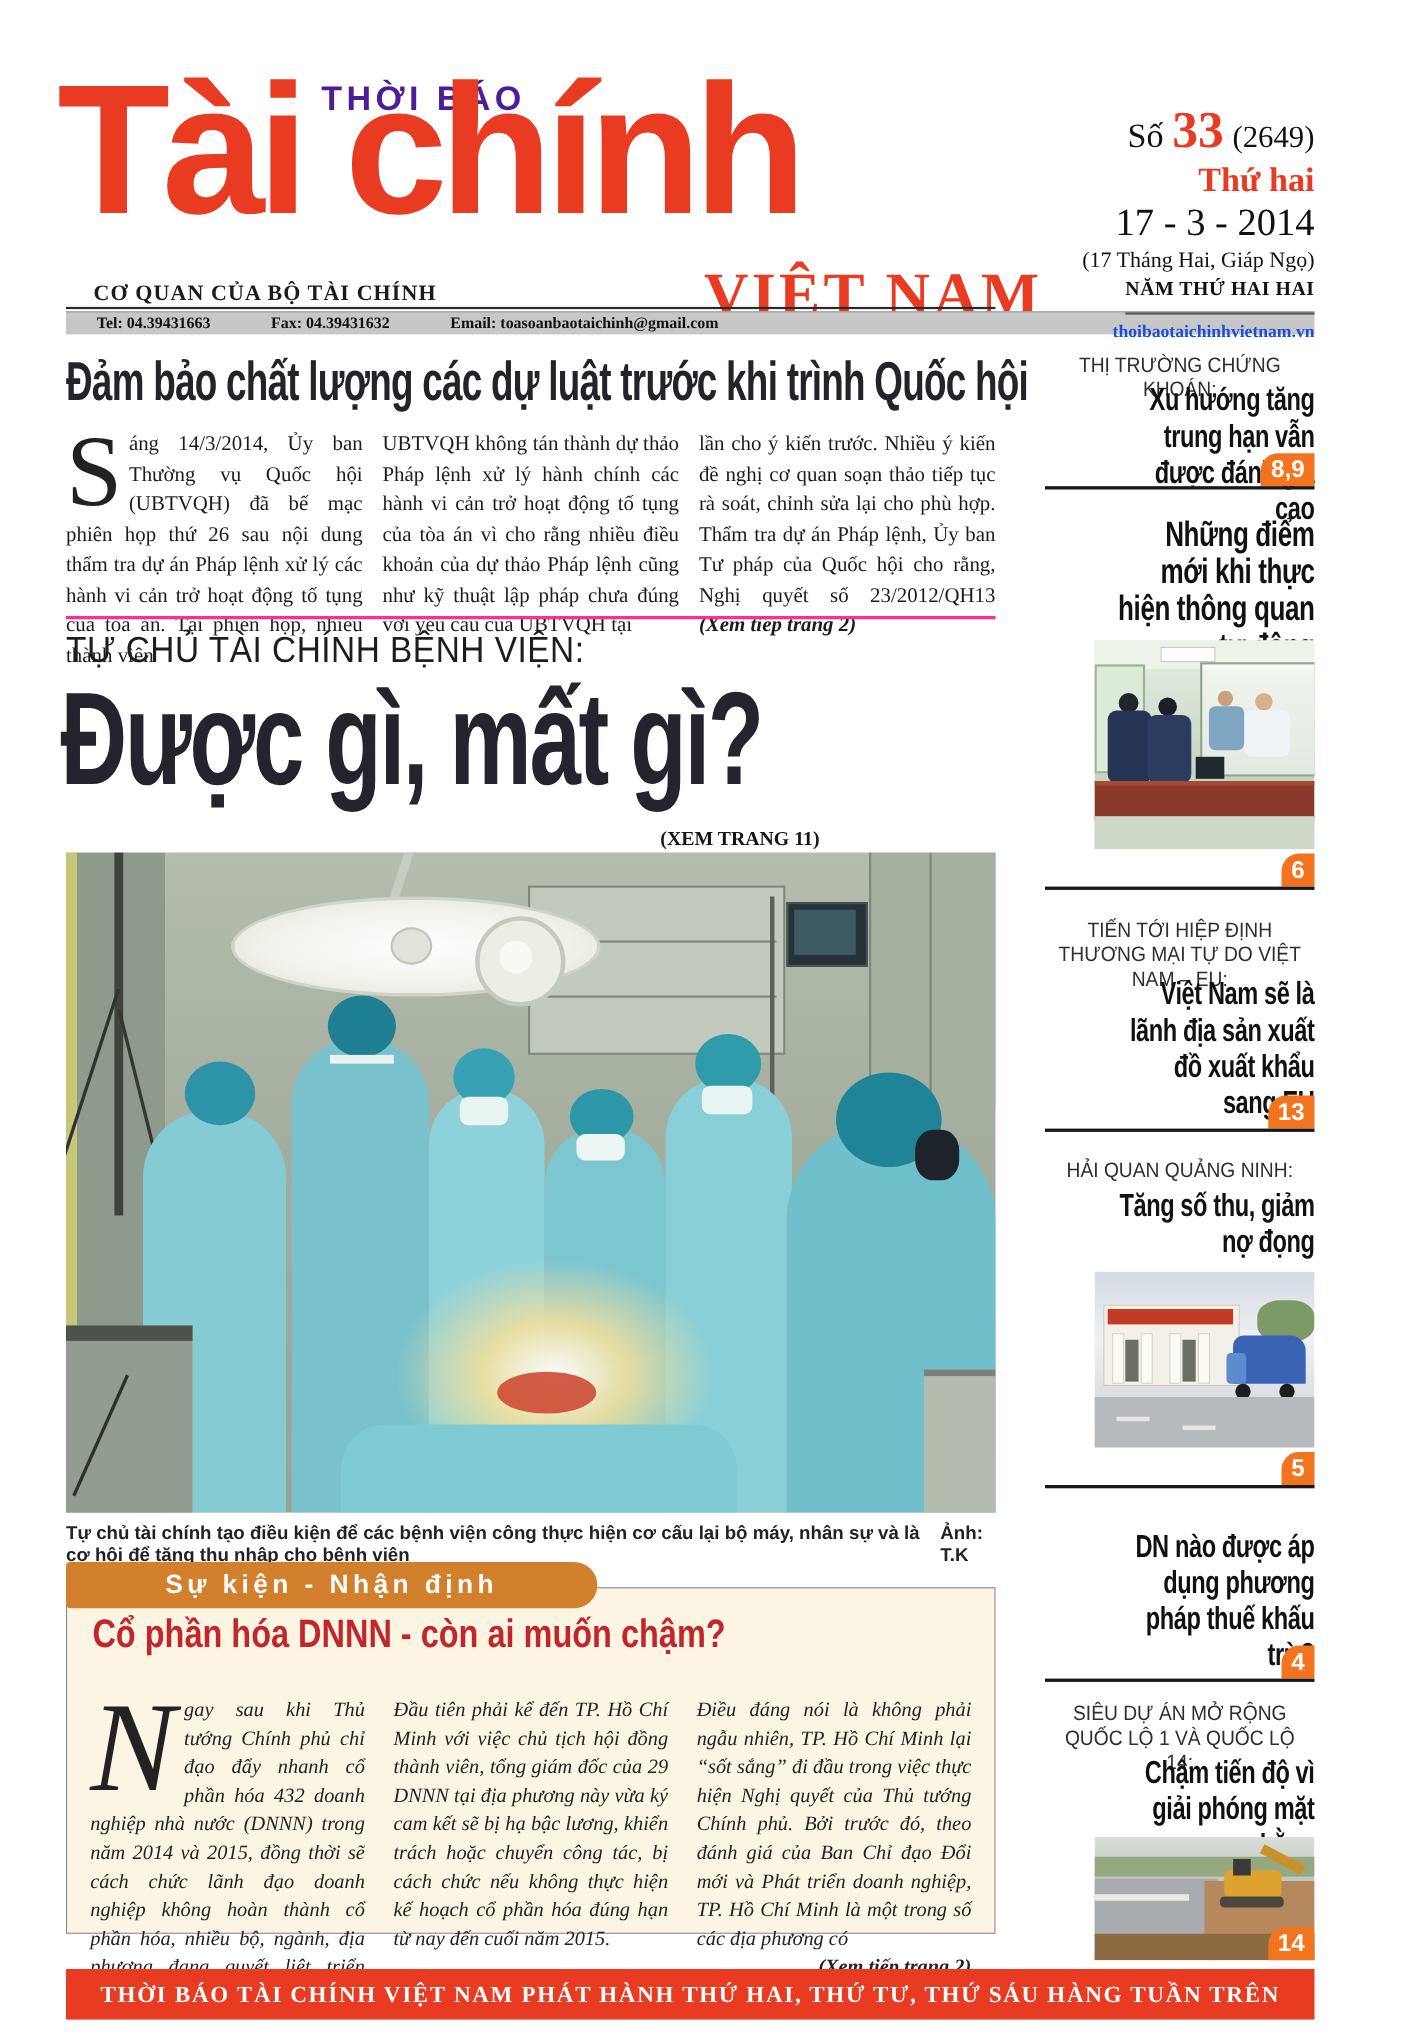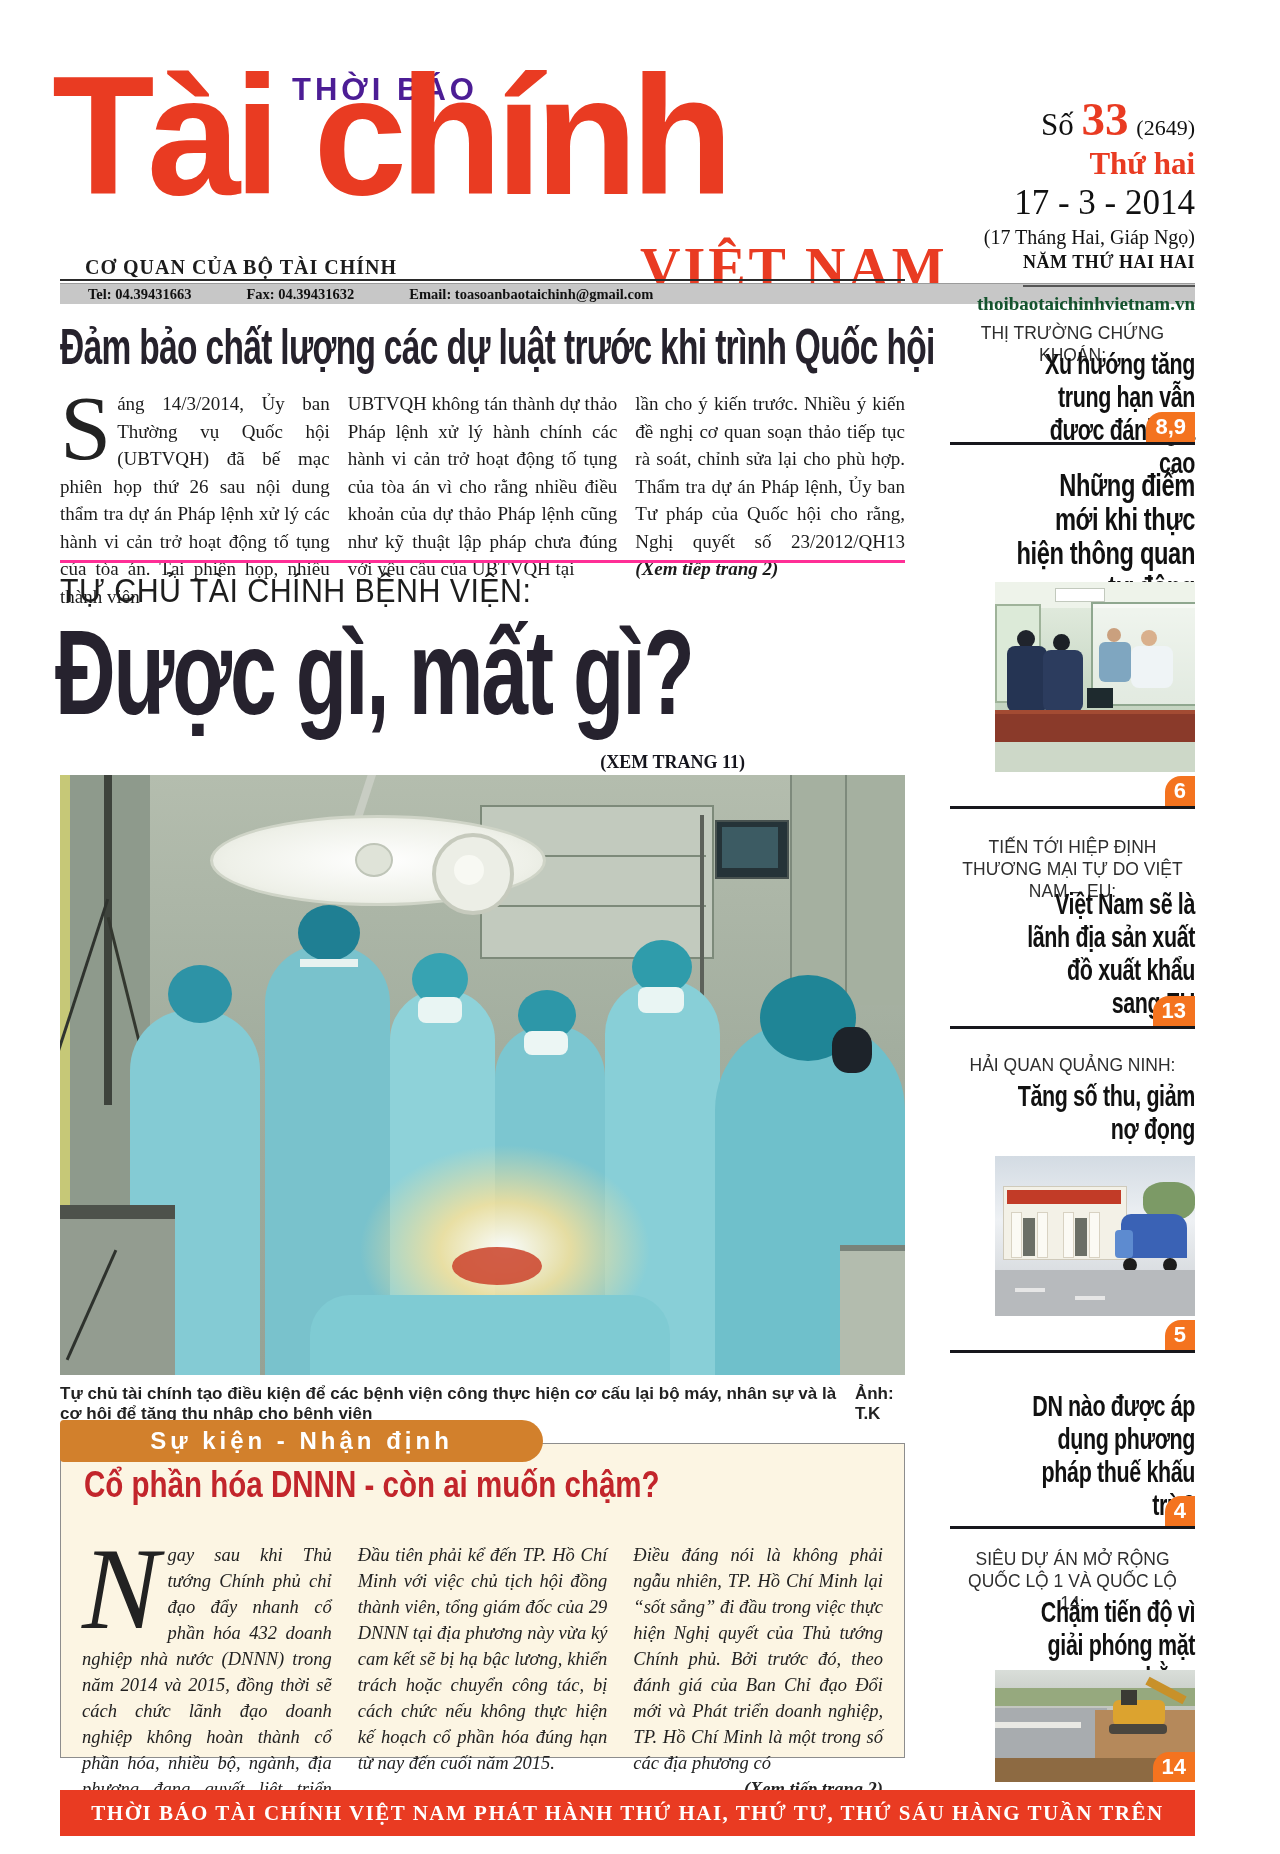--- a/index.html
+++ b/index.html
@@ -16,27 +16,27 @@
   .agency{left:85px;top:256px;font-size:20px;font-weight:bold;letter-spacing:1px;color:#1c1c1c;
           font-family:"Liberation Serif",serif;}
   .mast-rule{left:60px;top:279px;width:845px;height:2px;background:#2a2a2a;}
   .contact-bar{left:60px;top:283px;width:1135px;height:21px;background:#c7c7c7;border-top:1px solid #9b9b9b;
                display:flex;align-items:center;gap:55px;padding-left:28px;box-sizing:border-box;}
   .contact-bar span{font-family:"Liberation Serif",serif;font-weight:bold;font-size:14.5px;color:#111;}
 
   .issue{left:955px;top:92px;width:240px;text-align:right;font-family:"Liberation Serif",serif;}
   .issue-line1{font-size:31px;color:#111;}
   .issue-line1 .num{font-size:47px;font-weight:bold;color:#e93b22;}
-  .issue-line1 .code{font-size:22px;}
+  .issue-line1 .code{font-size:28px;}
   .issue-weekday{font-size:31px;font-weight:bold;color:#e93b22;margin-top:0px;}
   .issue-date{font-size:35px;color:#111;margin-top:1px;}
   .issue-lunar{font-size:20px;color:#111;margin-top:3px;}
   .issue-year{font-size:18px;font-weight:bold;color:#111;letter-spacing:.5px;margin-top:3px;}
   .issue-rule{display:inline-block;width:172px;height:2px;background:#555;margin-top:3px;}
-  .issue-web{font-size:19px;font-weight:bold;color:#14532d;margin-top:2px;}
+  .issue-web{font-size:16px;font-weight:bold;color:#1d4ed8;margin-top:2px;}
 
   
   .lead-headline{left:60px;top:318px;font-size:50px;font-weight:bold;color:#26222c;letter-spacing:-1px;
                  transform:scaleX(.67);transform-origin:left top;white-space:nowrap;}
   .lead-body{left:60px;top:390px;width:845px;display:flex;gap:18px;
              font-family:"Liberation Serif",serif;font-size:19px;line-height:27.5px;text-align:justify;}
   .lead-body .col{flex:1;}
   .dropcap-s{float:left;font-family:"Liberation Serif",serif;font-size:92px;line-height:.76;
              padding:4px 6px 0 0;color:#222;}
   .more-note{font-weight:bold;font-style:italic;}

